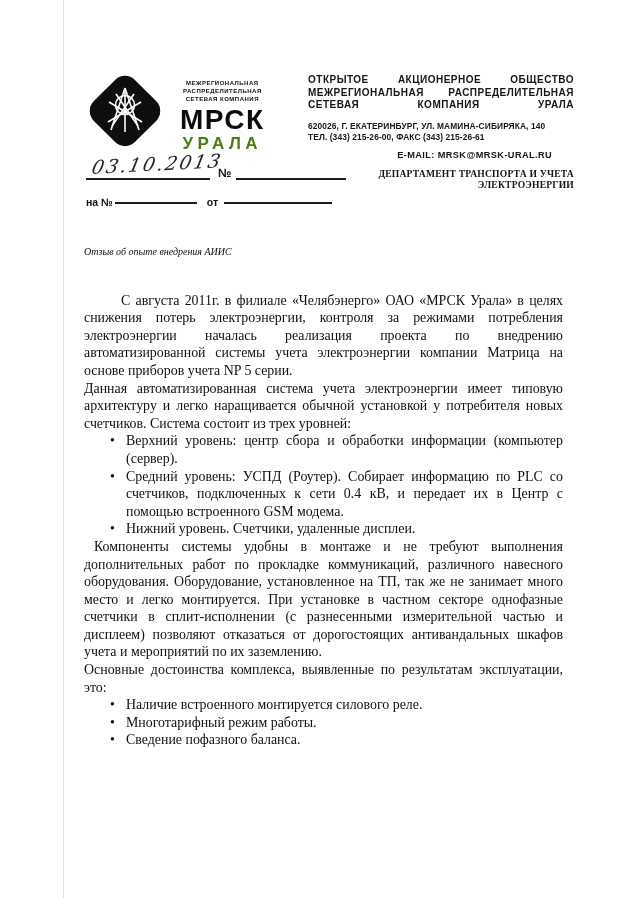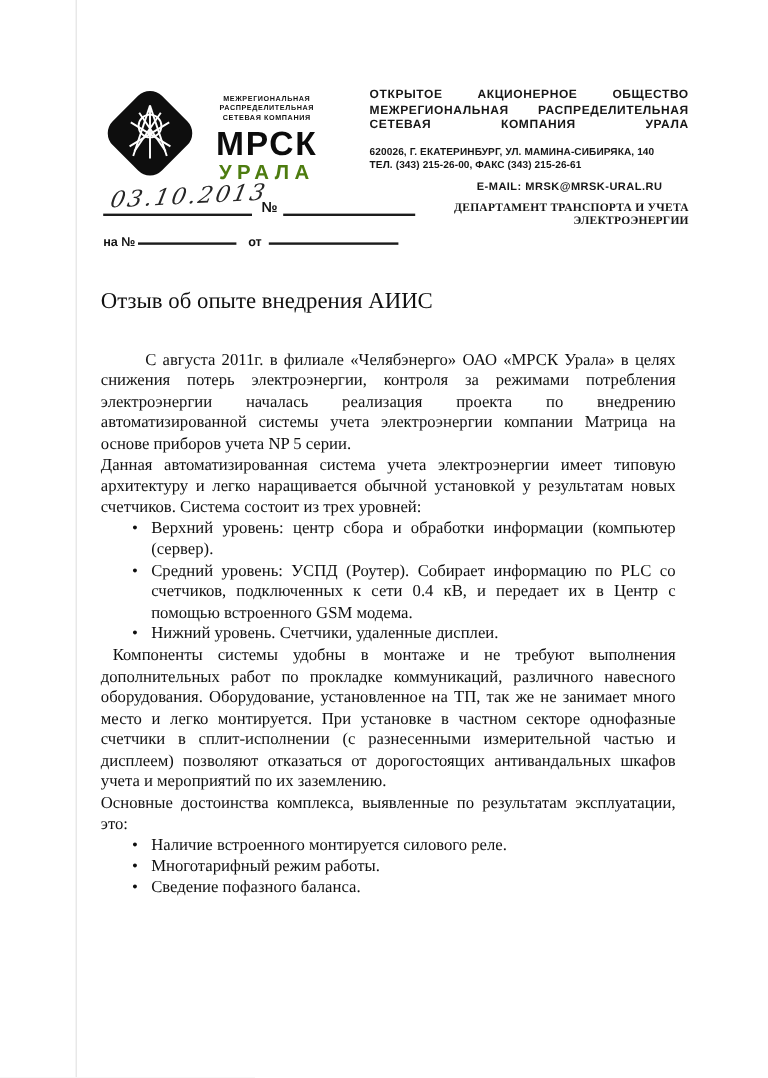--- a/index.html
+++ b/index.html
@@ -46,21 +46,21 @@
   .blank-line { border-bottom:2px solid #1c1c1c; height:1px; }
   .num-line { width:112px; }
   .ref-row2 { display:flex; align-items:center; height:16px; margin-top:14px; font-size:10.5px; font-weight:bold; }
   .na-label { margin-right:2px; }
   .na-line { width:82px; }
   .ot-label { margin:0 6px 0 10px; }
   .ot-line { width:108px; }
 
   
   .body-block { position:absolute; left:84px; top:243px; width:479px; font-size:13.9px; line-height:17.6px; color:#101010; }
-  .doc-title { font-size:19px; margin:0 0 31px 0; }
+  .doc-title { font-size:10px; margin:0 0 31px 0;font-style:italic; }
   .body-block p { margin:0; text-align:justify; }
   .indent-big { text-indent:37px; }
   .indent-sm { text-indent:10px; }
   ul.doc-list { margin:0; padding:0; list-style:none; }
   ul.doc-list li { position:relative; padding-left:42px; text-align:justify; }
   ul.doc-list li::before { content:"\2022"; position:absolute; left:26px; top:0; font-size:14px; }
 </style>
 </head>
 <body>
 
@@ -117,21 +117,21 @@
       <div class="blank-line na-line"></div>
       <span class="ot-label">от</span>
       <div class="blank-line ot-line"></div>
     </div>
   </div>
 
   <div class="body-block">
     <div class="doc-title">Отзыв об опыте внедрения АИИС</div>
 
     <p class="indent-big">С августа 2011г.  в филиале «Челябэнерго» ОАО «МРСК Урала» в целях снижения потерь электроэнергии, контроля за режимами потребления электроэнергии началась реализация проекта по внедрению автоматизированной системы учета электроэнергии компании Матрица на основе приборов учета NP 5 серии.</p>
-    <p>Данная автоматизированная система учета электроэнергии имеет типовую архитектуру и легко наращивается обычной установкой у результатам новых счетчиков. Система состоит из трех уровней:</p>
+    <p>Данная автоматизированная система учета электроэнергии имеет типовую архитектуру и легко наращивается обычной установкой у потребителя новых счетчиков. Система состоит из трех уровней:</p>
 
     <ul class="doc-list">
       <li>Верхний уровень: центр сбора и обработки информации (компьютер (сервер).</li>
       <li>Средний уровень: УСПД (Роутер). Собирает информацию по PLC со счетчиков, подключенных к сети 0.4 кВ,  и передает их в Центр с помощью встроенного GSM модема.</li>
       <li>Нижний уровень. Счетчики, удаленные дисплеи.</li>
     </ul>
 
     <p class="indent-sm">Компоненты системы  удобны в монтаже и не требуют выполнения дополнительных работ по прокладке коммуникаций, различного навесного оборудования. Оборудование, установленное на ТП, так же не занимает много место и легко монтируется. При установке в частном секторе однофазные счетчики в сплит-исполнении (с разнесенными измерительной частью и дисплеем) позволяют отказаться от дорогостоящих антивандальных шкафов  учета и мероприятий по их заземлению.</p>
     <p>Основные достоинства комплекса, выявленные по результатам эксплуатации, это:</p>
 

